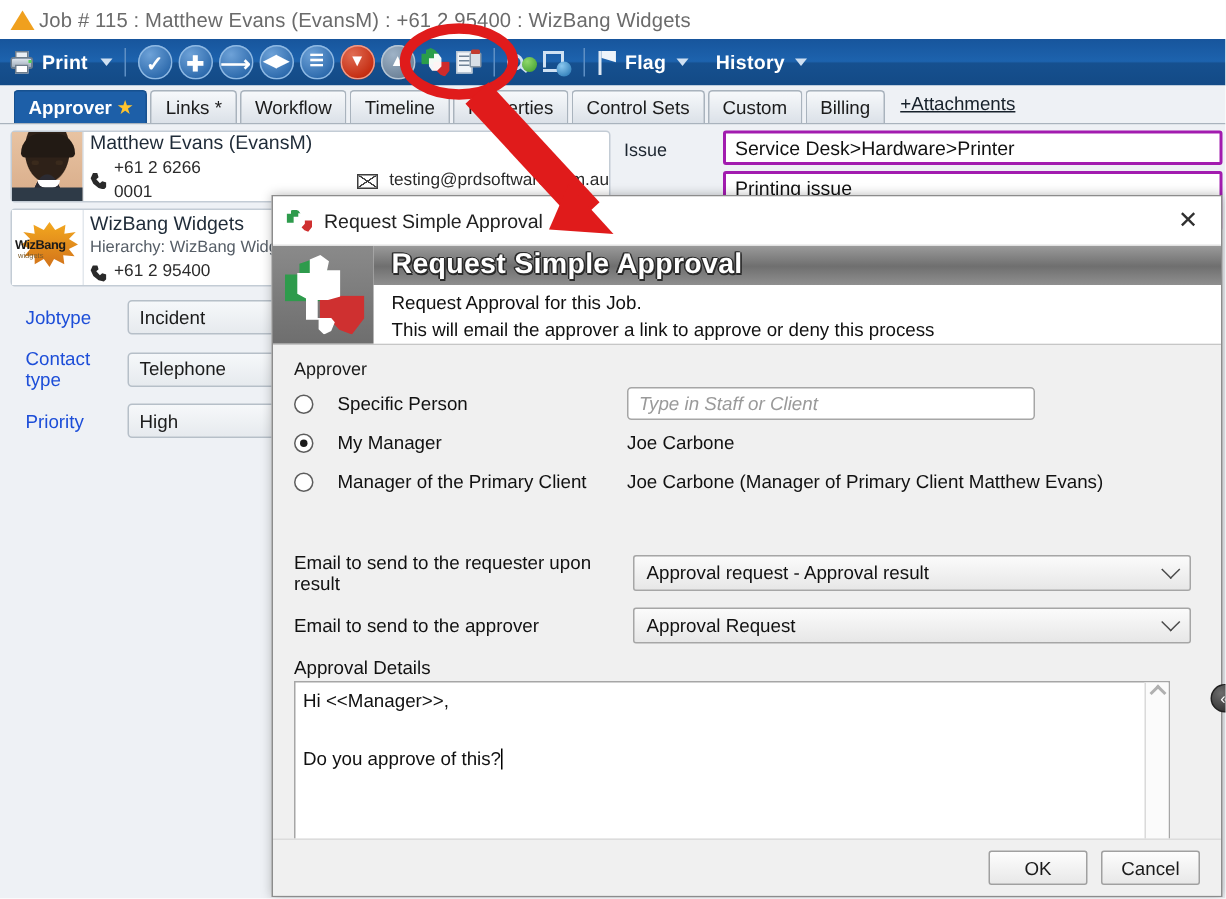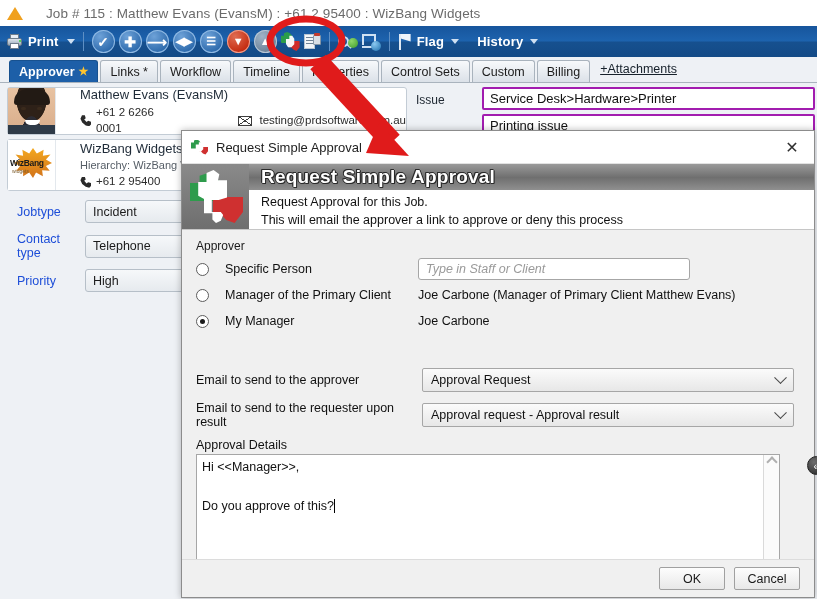--- a/index.html
+++ b/index.html
@@ -13,21 +13,21 @@
   #app {
     position: relative;
     width: 817px; height: 599px;
     background: #ffffff;
   }
 
   
   .winbar {
     position: absolute; left: 0; top: 0; width: 817px; height: 26px;
     background: #ffffff;
-    display: flex; align-items: center; gap: 23px;
+    display: flex; align-items: center; gap: 3px;
     padding-left: 7px;
   }
   .win-tri {
     width: 0; height: 0;
     border-left: 8px solid transparent;
     border-right: 8px solid transparent;
     border-bottom: 13px solid #f0a01e;
   }
   .win-title {
     font-size: 13.5px; color: #6b6b6b; white-space: nowrap;
@@ -185,21 +185,21 @@
     width: 48px; height: 50px; flex: 0 0 auto; position: relative;
     border-right: 1px solid #e3e8ed; background:#ffffff; overflow:hidden;
   }
   .logo .burst {
     position:absolute; left:6px; top:8px; width: 38px; height: 30px;
     background: linear-gradient(to bottom,#f3a81f,#d2731a);
     clip-path: polygon(50% 0%,60% 18%,78% 6%,76% 26%,96% 22%,84% 38%,100% 50%,84% 60%,94% 76%,74% 74%,76% 94%,58% 82%,50% 100%,40% 82%,24% 94%,24% 74%,6% 76%,16% 60%,0% 50%,16% 38%,4% 22%,24% 26%,22% 6%,40% 18%);
   }
   .logo .txt { position:absolute; left:2px; top:18px; font-size:8.5px; font-weight:bold; color:#1a1a1a; letter-spacing:-.3px;}
   .logo .sub { position:absolute; left:4px; top:28px; font-size:5px; color:#7a5a2a;}
-  .cardinfo { padding-left: 24px; line-height: 1.35; flex: 1 1 auto; min-width: 0;}
+  .cardinfo { padding-left: 4px; line-height: 1.35; flex: 1 1 auto; min-width: 0;}
   .cname { font-size: 13px; color: #1f2b38; }
   .crow { display: flex; align-items: center; gap: 5px; font-size: 11.5px; color: #2b2b2b; margin-top: 2px;}
   .hier { font-size: 11px; color: #555d66; }
   .phone-ic {
     width: 11px; height: 11px; flex: 0 0 auto;
     background: #2a2a2a;
     clip-path: polygon(18% 0,44% 0,52% 26%,38% 38%,60% 62%,74% 50%,100% 58%,100% 84%,84% 100%,52% 92%,20% 66%,4% 32%);
   }
   .mail-ic {
     width: 14px; height: 10px; flex: 0 0 auto;
@@ -592,47 +592,47 @@
         <div class="rg-row">
           <div class="rg-left">
             <div class="radio"></div>
             <div class="rg-label">Specific Person</div>
           </div>
           <div class="txtinput">Type in Staff or Client</div>
         </div>
 
         <div class="rg-row">
           <div class="rg-left">
+            <div class="radio checked"></div>
+            <div class="rg-label">My Manager</div>
+          </div>
+          <div class="rg-right">Joe Carbone</div>
+        </div>
+
+        <div class="rg-row">
+          <div class="rg-left">
             <div class="radio"></div>
             <div class="rg-label">Manager of the Primary Client</div>
           </div>
           <div class="rg-right">Joe Carbone (Manager of Primary Client Matthew Evans)</div>
         </div>
-
-        <div class="rg-row">
-          <div class="rg-left">
-            <div class="radio checked"></div>
-            <div class="rg-label">My Manager</div>
-          </div>
-          <div class="rg-right">Joe Carbone</div>
-        </div>
       </div>
 
       <div class="email-rows">
+        <div class="er-row">
+          <div class="er-label">Email to send to the requester upon result</div>
+          <div class="select">
+            <span>Approval request - Approval result</span>
+            <span class="chev"></span>
+          </div>
+        </div>
         <div class="er-row">
           <div class="er-label">Email to send to the approver</div>
           <div class="select">
             <span>Approval Request</span>
-            <span class="chev"></span>
-          </div>
-        </div>
-        <div class="er-row">
-          <div class="er-label">Email to send to the requester upon result</div>
-          <div class="select">
-            <span>Approval request - Approval result</span>
             <span class="chev"></span>
           </div>
         </div>
       </div>
 
       <div class="ad-label">Approval Details</div>
 
       <div class="ta-wrap">
         <div class="textarea">
           <div class="ta-text">

